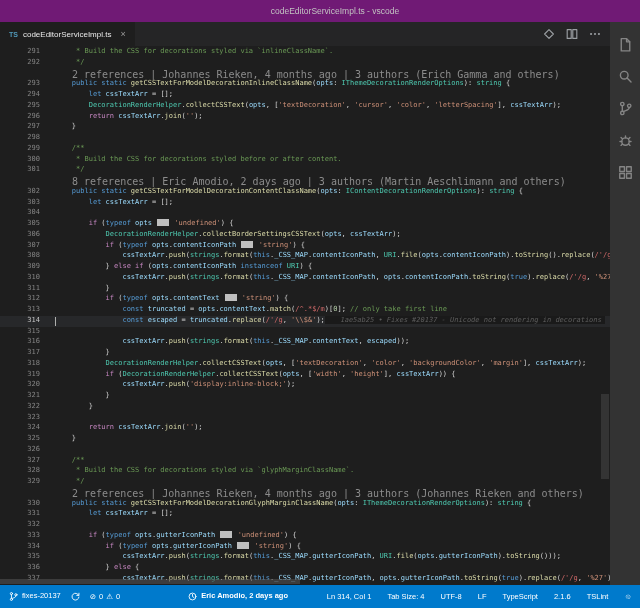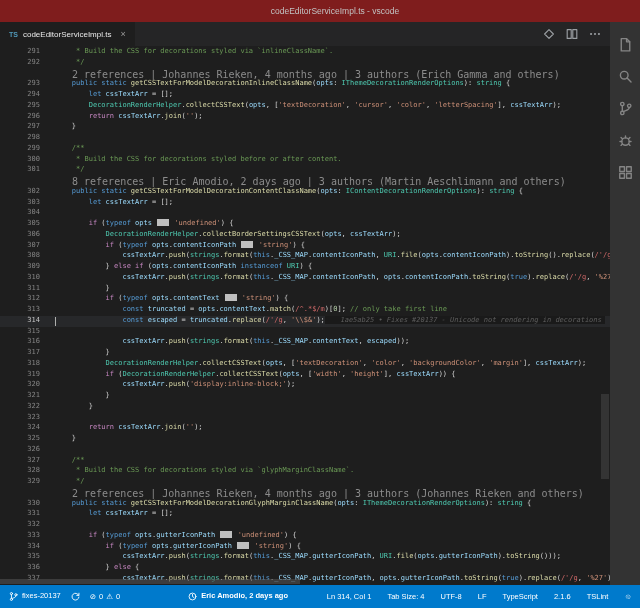--- a/index.html
+++ b/index.html
@@ -1,20 +1,20 @@
 <!DOCTYPE html>
 <html><head>
 <meta charset="utf-8">
 <style>
   html,body{margin:0;padding:0;background:#1e1e1e;}
   body{width:640px;height:608px;overflow:hidden;font-family:"Liberation Sans",sans-serif;}
   .window{width:640px;height:608px;display:flex;flex-direction:column;}
 
   
-  .titlebar{flex:0 0 22px;background:#7f1d1d;display:flex;align-items:center;justify-content:center;
+  .titlebar{flex:0 0 22px;background:#701a75;display:flex;align-items:center;justify-content:center;
     color:#c2c2c2;font-size:8.5px;position:relative;padding-left:30px;}
 
   
   .main{flex:1;display:flex;min-height:0;}
   .editor-col{flex:1;display:flex;flex-direction:column;min-width:0;}
 
   
   .tabbar{flex:0 0 24px;background:#252526;display:flex;align-items:stretch;}
   .tab{background:#1e1e1e;display:flex;align-items:center;padding:0 9px;gap:5px;max-width:180px;}
   .tab-ts{color:#519aba;font-size:7px;font-weight:bold;}

